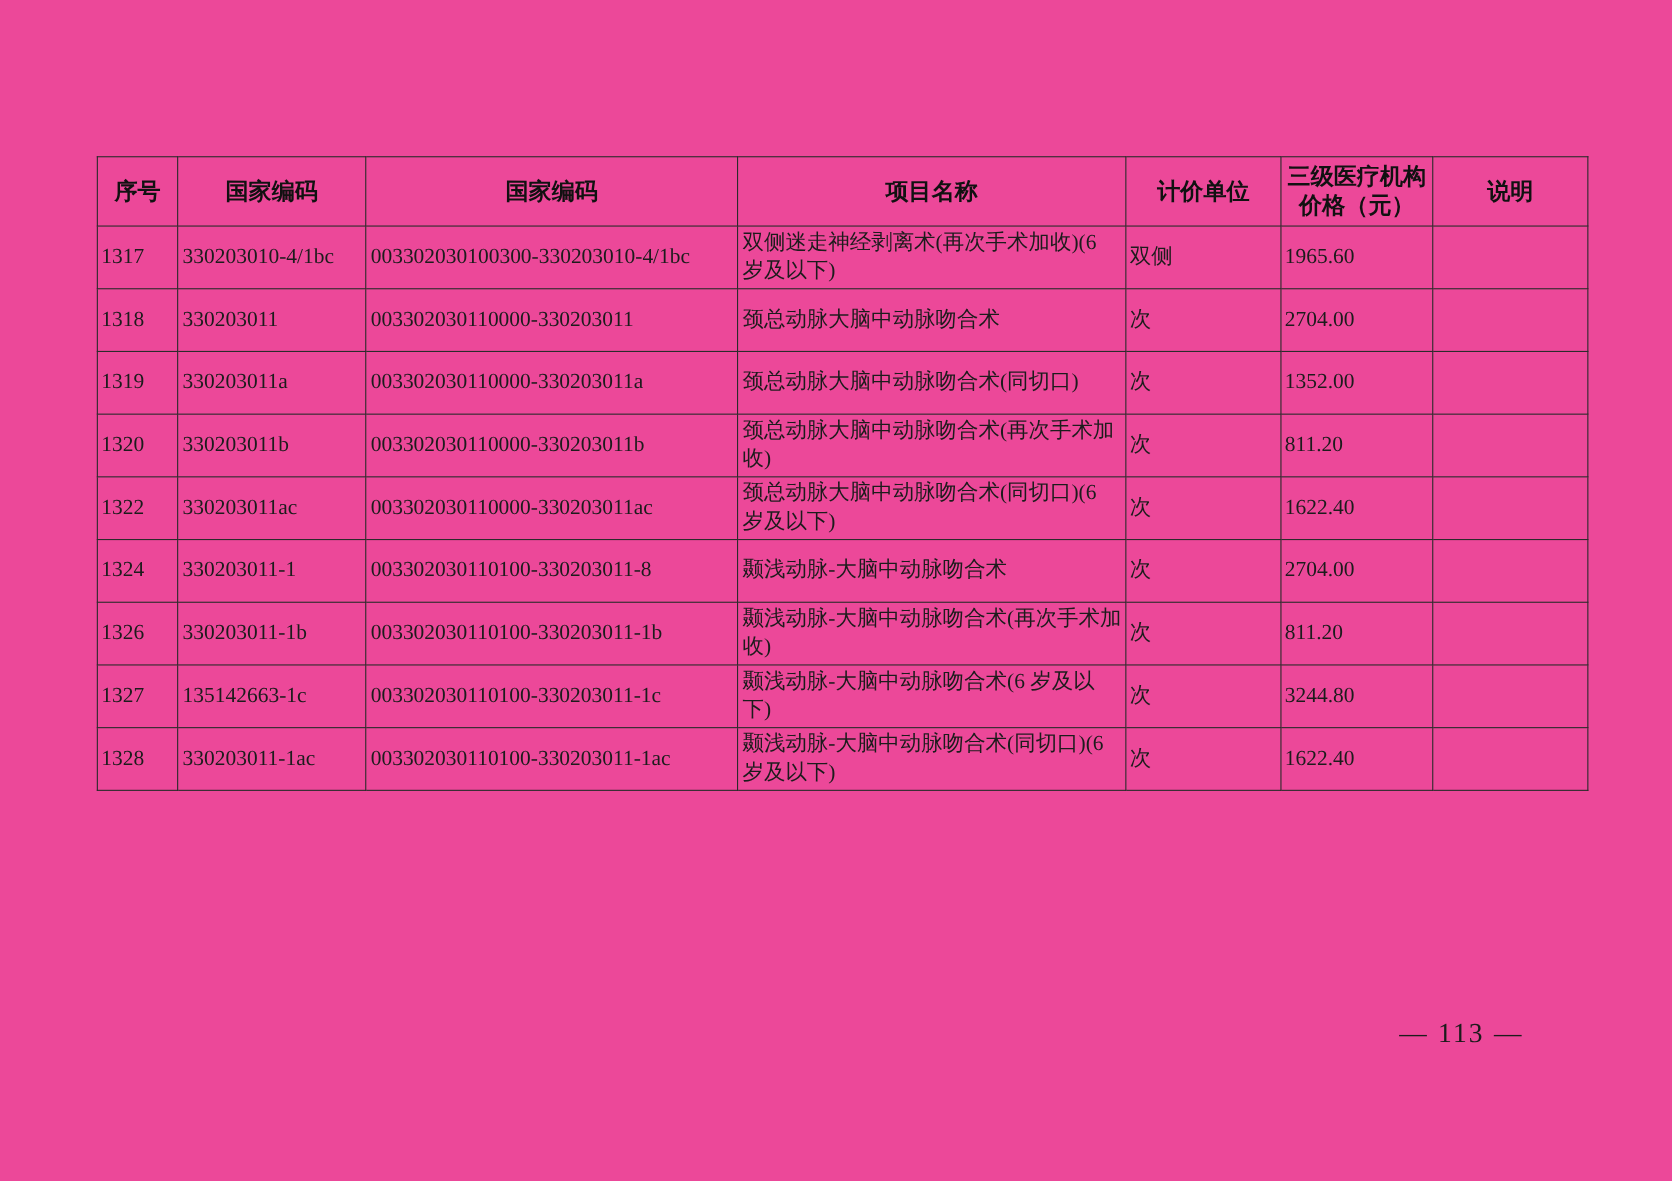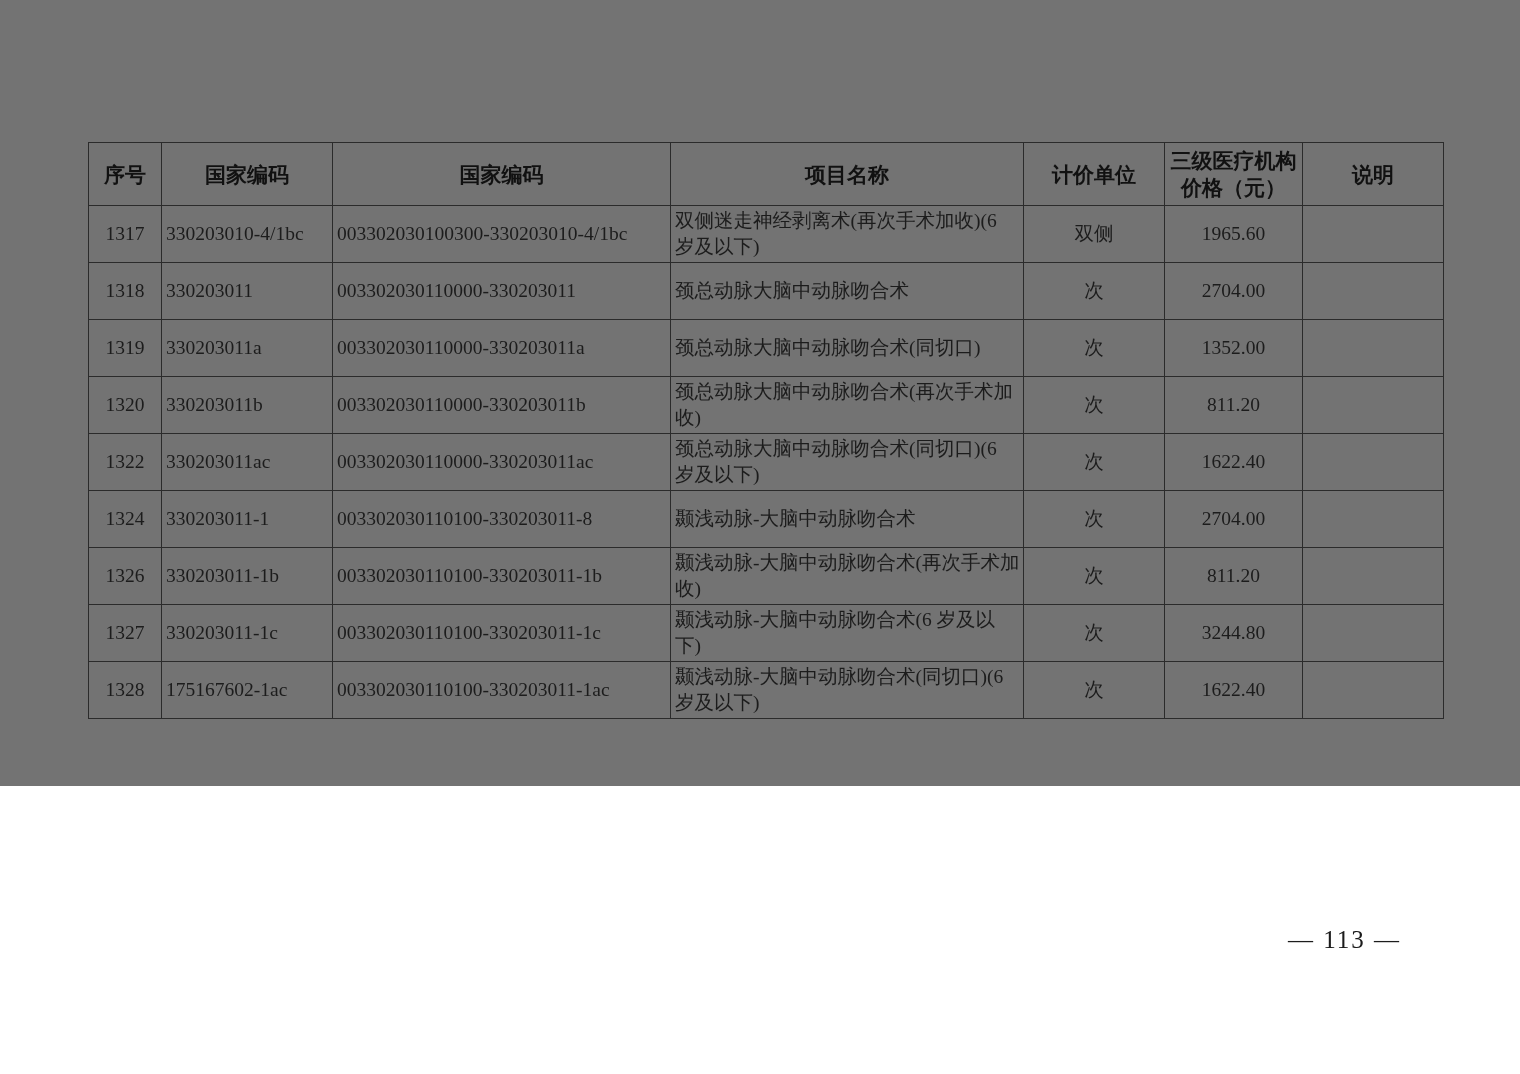--- a/index.html
+++ b/index.html
@@ -7,22 +7,22 @@
     width: 1520px;
     height: 1074px;
     background: #ffffff;
     font-family: "Liberation Serif", "DejaVu Serif", serif;
     color: #1c1c1c;
     overflow: hidden;
   }
   .page {
     position: relative;
     width: 1520px;
-    height: 786px;
-    background: #737373;
+    height: 1074px;
+    background: #ec4899;
   }
   table.price-table {
     position: absolute;
     left: 88px;
     top: 142px;
     width: 1355px;
     border-collapse: collapse;
     table-layout: fixed;
   }
   .price-table th,
@@ -40,31 +40,30 @@
     text-align: center;
     padding: 2px 4px;
     color: #111111;
   }
   .price-table tbody tr { height: 57px; }
   .price-table td {
     font-size: 19.5px;
     line-height: 26px;
     padding: 2px 3px;
   }
-  td.c-center { text-align: center; }
+  td.c-center { }
   td.c-left   { text-align: left; padding-left: 4px; padding-right: 2px; }
   .page-number {
     position: absolute;
     left: 1272px;
     top: 926px;
     font-size: 25px;
     letter-spacing: 2px;
     color: #1c1c1c;
     white-space: nowrap;
-    margin-left: 16px;
   }
 </style>
 </head>
 <body>
 
 <div class="page">
 
   <table class="price-table">
     <colgroup>
       <col style="width:73px">
@@ -155,31 +154,31 @@
       <td class="c-left">330203011-1b</td>
       <td class="c-left">003302030110100-330203011-1b</td>
       <td class="c-left">颞浅动脉-大脑中动脉吻合术(再次手术加收)</td>
       <td class="c-center">次</td>
       <td class="c-center">811.20</td>
       <td class="c-center"></td>
     </tr>
 
     <tr>
       <td class="c-center">1327</td>
-      <td class="c-left">330203011-1c</td>
+      <td class="c-left">135142663-1c</td>
       <td class="c-left">003302030110100-330203011-1c</td>
       <td class="c-left">颞浅动脉-大脑中动脉吻合术(6 岁及以下)</td>
       <td class="c-center">次</td>
       <td class="c-center">3244.80</td>
       <td class="c-center"></td>
     </tr>
 
     <tr>
       <td class="c-center">1328</td>
-      <td class="c-left">175167602-1ac</td>
+      <td class="c-left">330203011-1ac</td>
       <td class="c-left">003302030110100-330203011-1ac</td>
       <td class="c-left">颞浅动脉-大脑中动脉吻合术(同切口)(6 岁及以下)</td>
       <td class="c-center">次</td>
       <td class="c-center">1622.40</td>
       <td class="c-center"></td>
     </tr>
   </tbody>
   </table>
 
   <div class="page-number">— 113 —</div>

